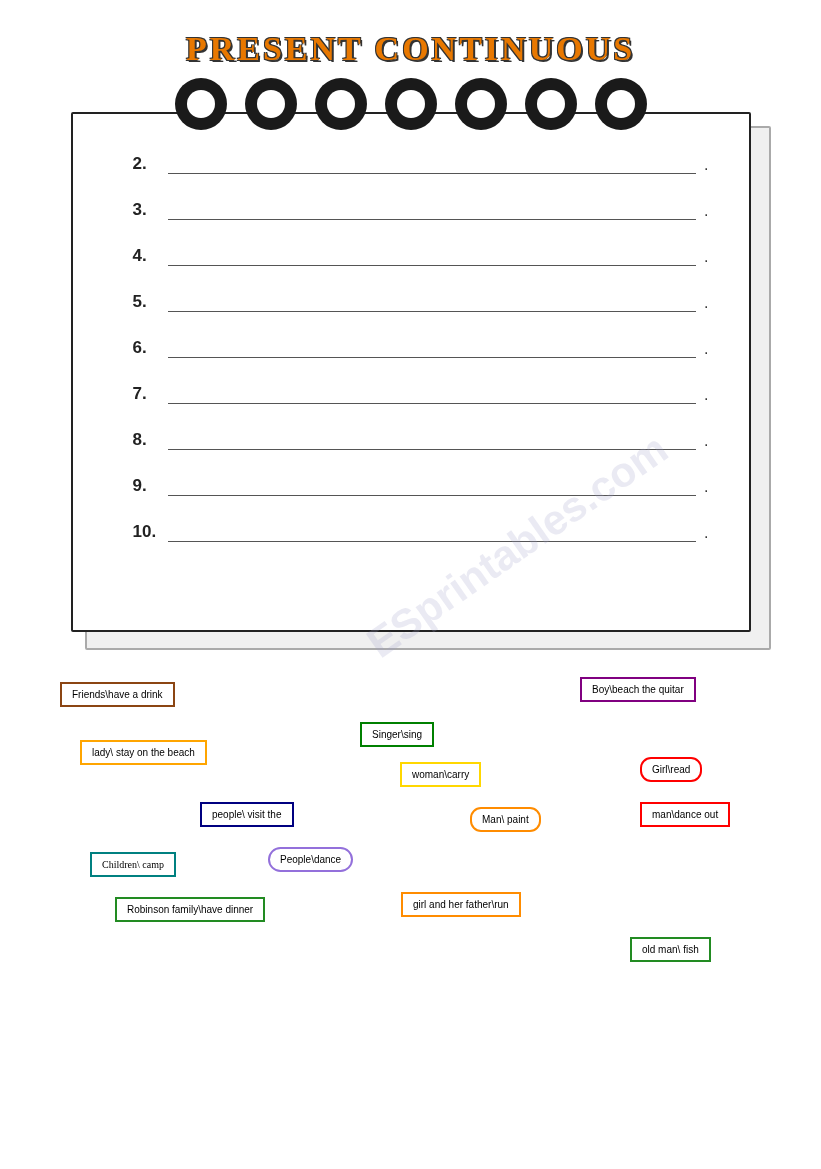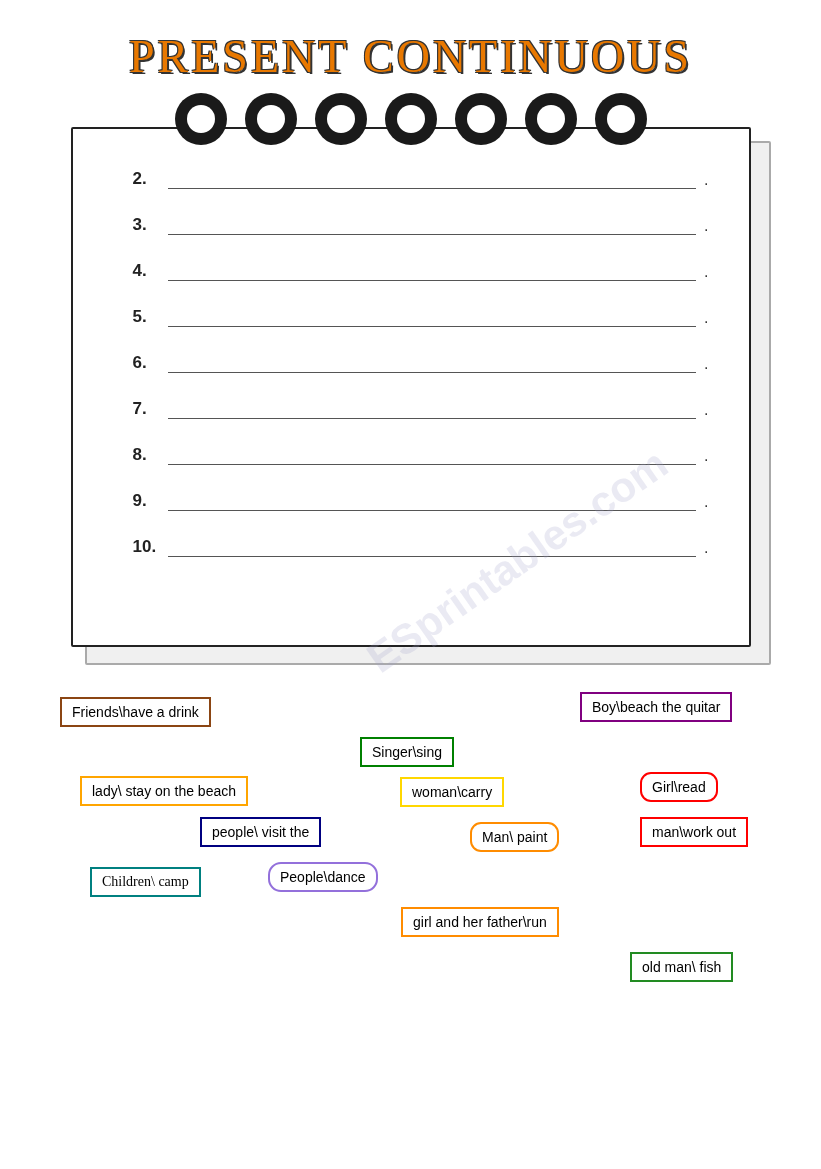--- a/index.html
+++ b/index.html
@@ -13,22 +13,22 @@
     }
 
     
     .title-area {
       text-align: center;
       padding-top: 30px;
       margin-bottom: 10px;
     }
     .title-text {
       font-family: 'Comic Sans MS', 'Chalkboard SE', cursive;
-      font-size: 46px;
-      font-weight: normal;
+      font-size: 34px;
+      font-weight: bold;
       color: #E87800;
       letter-spacing: 3px;
       text-shadow: 2px 2px 0 #333, -1px -1px 0 #333, 1px -1px 0 #333, -1px 1px 0 #333;
     }
 
     
     .rings-row {
       display: flex;
       justify-content: center;
       gap: 18px;
@@ -153,21 +153,21 @@
       width: 821px;
       min-height: 380px;
       margin-top: 30px;
       left: 0;
     }
 
     .word-card {
       position: absolute;
       border: 2.5px solid;
       padding: 5px 10px;
-      font-size: 14px;
+      font-size: 10px;
       font-family: Arial, sans-serif;
       background: #fff;
       white-space: nowrap;
     }
   </style>
 </head>
 <body>
 
 <div class="title-area">
   <span class="title-text">PRESENT CONTINUOUS</span>
@@ -234,23 +234,24 @@
         <div class="line-blank"></div>
         <span class="line-dot">.</span>
       </div>
     </div>
 </div>
 
 <div class="cards-area" id="cards-container">
 <div class="word-card" style="top: 20px; left: 60px; border-color: rgb(139, 69, 19);">Friends\have a drink</div>
     <div class="word-card" style="top: 15px; left: 580px; border-color: rgb(128, 0, 128);">Boy\beach the quitar</div>
     <div class="word-card" style="top: 60px; left: 360px; border-color: rgb(0, 128, 0); text-align: right;">Singer\sing</div>
-    <div class="word-card" style="top: 99px; left: 80px; border-color: rgb(255, 165, 0);">lady\ stay on the beach</div>
+    <div class="word-card" style="top: 78px; left: 80px; border-color: rgb(255, 165, 0);">lady\ stay on the beach</div>
     <div class="word-card" style="top: 100px; left: 400px; border-color: rgb(255, 215, 0);">woman\carry</div>
     <div class="word-card" style="top: 95px; left: 640px; border-color: rgb(255, 0, 0); border-radius: 11px;">Girl\read</div>
     <div class="word-card" style="top: 140px; left: 200px; border-color: rgb(0, 0, 128);">people\ visit the</div>
     <div class="word-card" style="top: 145px; left: 470px; border-color: rgb(255, 140, 0); border-radius: 11px;">Man\ paint</div>
-    <div class="word-card" style="top: 140px; left: 640px; border-color: rgb(255, 0, 0);">man\work out</div>
+    <div class="word-card" style="top: 140px; left: 640px; border-color: rgb(255, 0, 0);">man\dance out</div>
     <div class="word-card" style="top: 190px; left: 90px; border-color: rgb(0, 128, 128); font-family: Liberation Serif, serif;">Children\ camp</div>
     <div class="word-card" style="top: 185px; left: 268px; border-color: rgb(147, 112, 219); border-radius: 13px;">People\dance</div>
     <div class="word-card" style="top: 230px; left: 401px; border-color: rgb(255, 140, 0);">girl and her father\run</div>
+    <div class="word-card" style="top: 235px; left: 115px; border-color: rgb(34, 139, 34);">Robinson family\have dinner</div>
     <div class="word-card" style="top: 275px; left: 630px; border-color: rgb(34, 139, 34);">old man\ fish</div>
   </div>
 
 </body></html>

